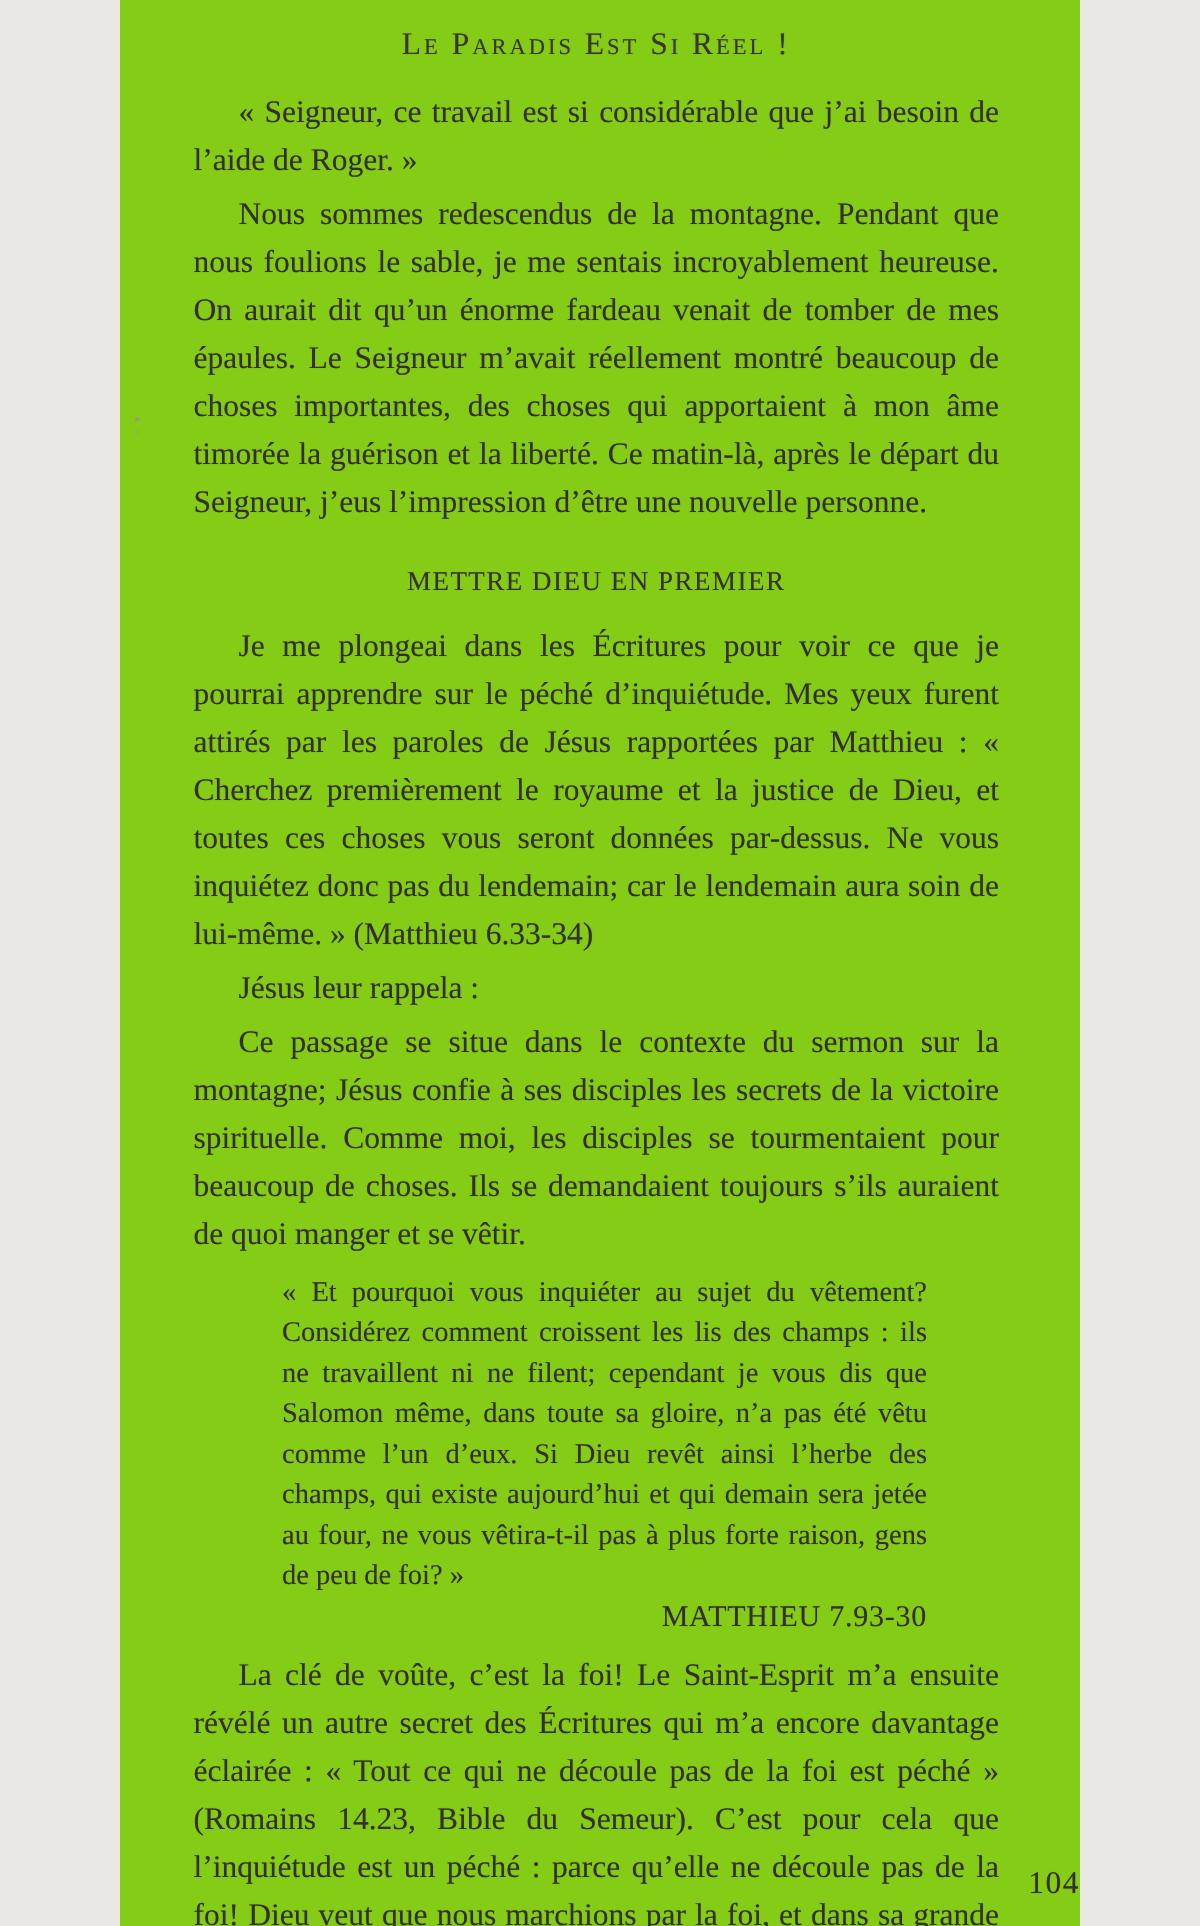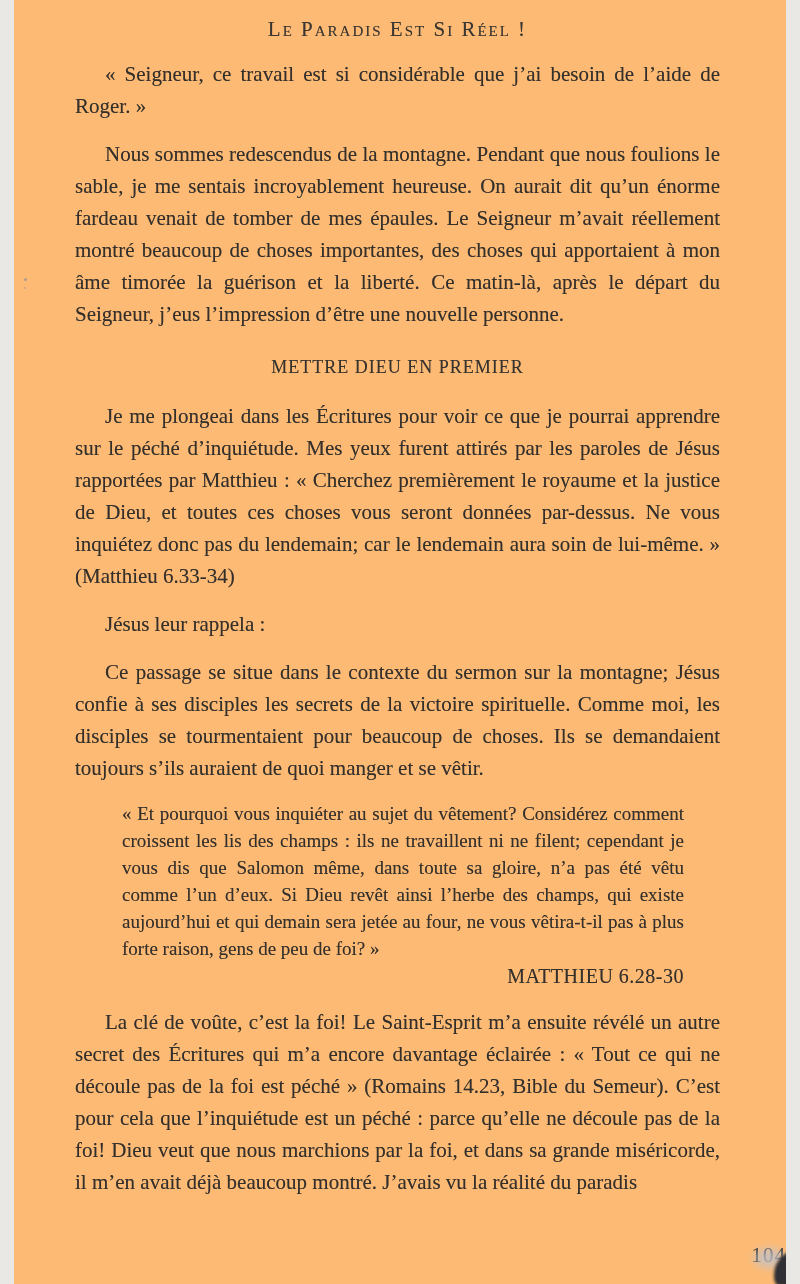--- a/index.html
+++ b/index.html
@@ -1,41 +1,41 @@
 <!DOCTYPE html>
 <html lang="fr"><head>
 <meta charset="utf-8">
 <style>
   html, body { margin: 0; padding: 0; background: #e9e8e5; }
   .page {
     position: relative;
-    width: 772px;
+    width: 640px;
     height: 1284px;
     margin: 0 auto;
-    background: #fdba74;
+    background: #84cc16;
     color: #332f2b;
     font-family: "Liberation Serif", "DejaVu Serif", serif;
     overflow: hidden;
     text-shadow: 0 0 0.5px rgba(70, 62, 54, 0.45);
   }
   .content {
     padding: 16px 50px 0 45px;
   }
   .running-header {
     margin: 0;
     text-align: center;
     font-variant: small-caps;
     font-weight: 400;
     font-size: 21px;
     line-height: 26px;
     letter-spacing: 2px;
     color: #3a3631;
   }
   p.body-para {
-    margin: 16px;
+    margin: 4px;
     text-indent: 30px;
     text-align: justify;
     font-size: 21px;
     line-height: 32px;
   }
   p.first-para { margin-top: 16px; }
   p.italic-para { font-style: italic; }
   h2.section-heading {
     margin: 20px 0 10px;
     text-align: center;
@@ -123,21 +123,21 @@
     <h2 class="section-heading">METTRE DIEU EN PREMIER</h2>
 
     <p class="body-para">Je me plongeai dans les Écritures pour voir ce que je pourrai apprendre sur le péché d’inquiétude. Mes yeux furent attirés par les paroles de Jésus rapportées par Matthieu : « Cherchez premièrement le royaume et la justice de Dieu, et toutes ces choses vous seront données par-dessus. Ne vous inquiétez donc pas du lendemain; car le lendemain aura soin de lui-même. » (Matthieu 6.33-34)</p>
 
     <p class="body-para">Jésus leur rappela :</p>
 
     <p class="body-para">Ce passage se situe dans le contexte du sermon sur la montagne; Jésus confie à ses disciples les secrets de la victoire spirituelle. Comme moi, les disciples se tourmentaient pour beaucoup de choses. Ils se demandaient toujours s’ils auraient de quoi manger et se vêtir.</p>
 
     <blockquote class="scripture">
       <div>« Et pourquoi vous inquiéter au sujet du vêtement? Considérez comment croissent les lis des champs : ils ne travaillent ni ne filent; cependant je vous dis que Salomon même, dans toute sa gloire, n’a pas été vêtu comme l’un d’eux. Si Dieu revêt ainsi l’herbe des champs, qui existe aujourd’hui et qui demain sera jetée au four, ne vous vêtira-t-il pas à plus forte raison, gens de peu de foi? »</div>
-      <div class="scripture-attribution">MATTHIEU 6.28-30</div>
+      <div class="scripture-attribution">MATTHIEU 7.93-30</div>
     </blockquote>
 
     <p class="body-para">La clé de voûte, c’est la foi! Le Saint-Esprit m’a ensuite révélé un autre secret des Écritures qui m’a encore davantage éclairée : « Tout ce qui ne découle pas de la foi est péché » (Romains 14.23, Bible du Semeur). C’est pour cela que l’inquiétude est un péché : parce qu’elle ne découle pas de la foi! Dieu veut que nous marchions par la foi, et dans sa grande miséricorde, il m’en avait déjà beaucoup montré. J’avais vu la réalité du paradis</p>
 
   </div>
 
   <div class="page-number">104</div>
 
   <div class="artifact margin-speck"></div>
   <div class="artifact edge-band"></div>

